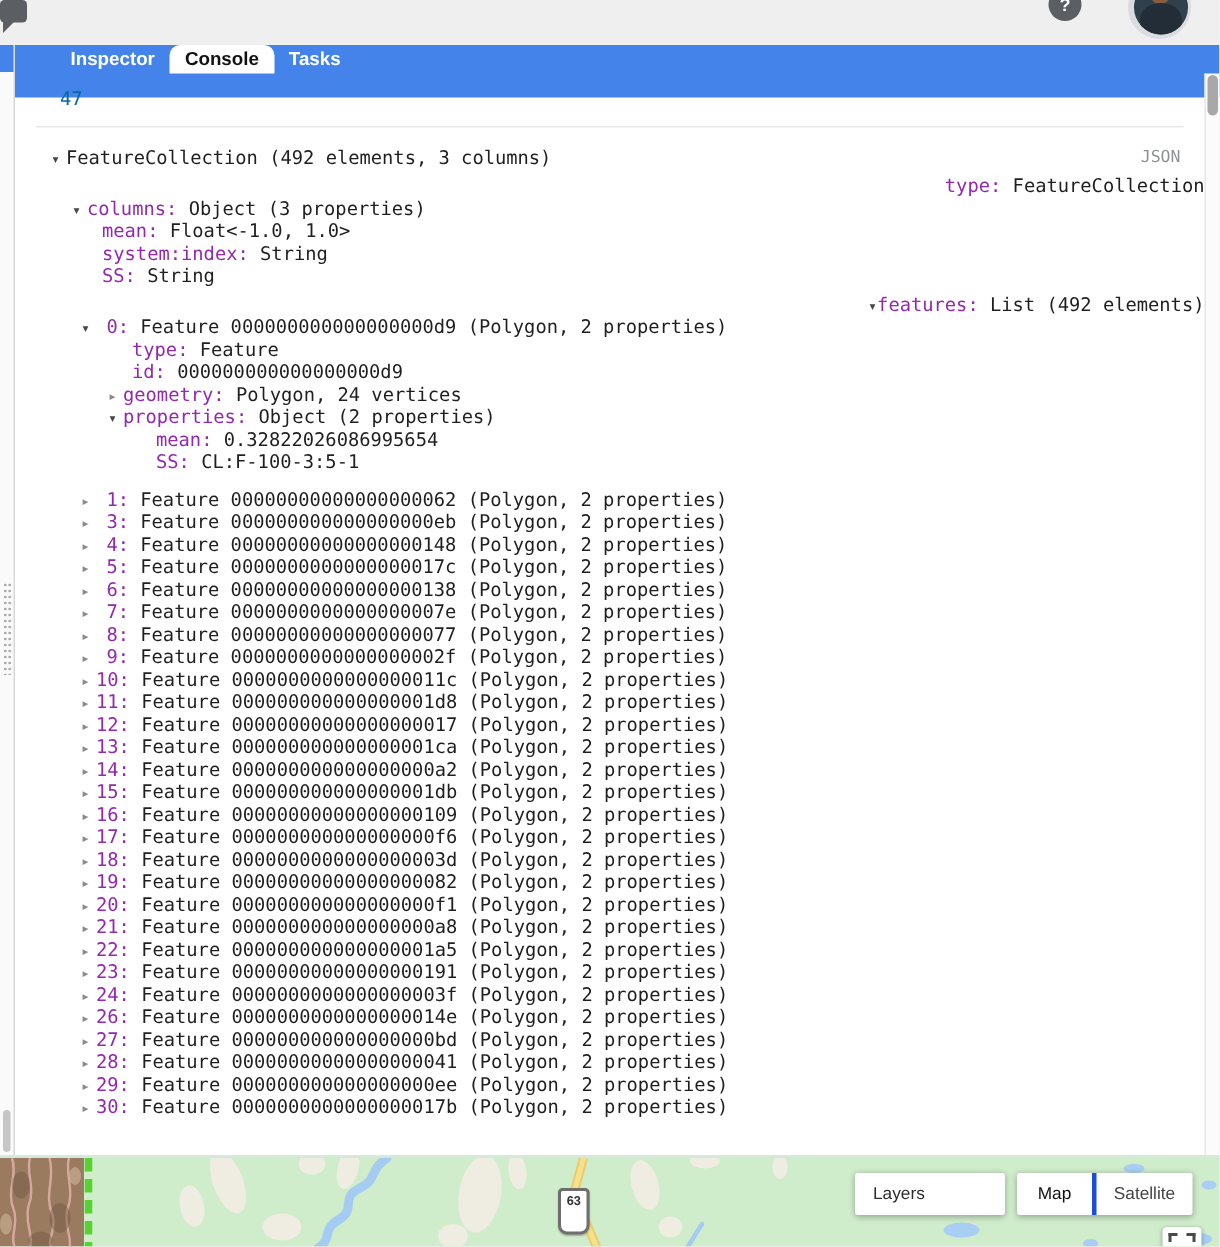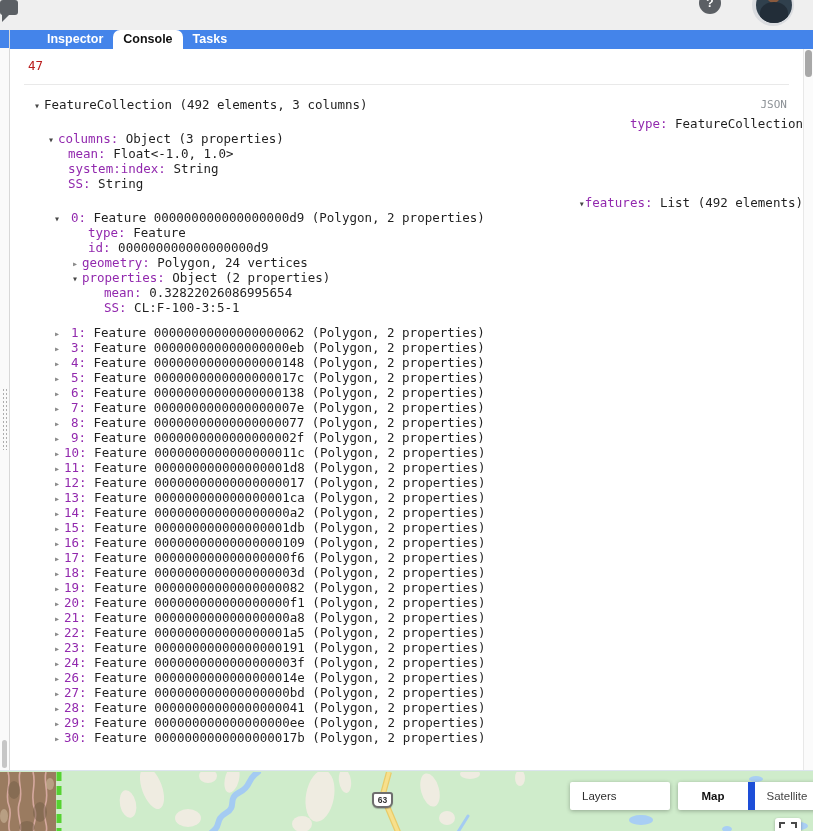--- a/index.html
+++ b/index.html
@@ -30,29 +30,29 @@
   .sliver-blue { width:9px; height:18px; background:#4484ea; }
   .sliver-grip { position:absolute; left:2px; top:358px; width:6px; height:62px;
     background-image:radial-gradient(#aeaeae 34%, transparent 36%);
     background-size:3px 4px; }
   .sliver-thumb { position:absolute; left:2px; bottom:2px; width:5px; height:28px;
     background:#c6c6c6; border-radius:3px; }
 
   
   .panel { position:absolute; left:10px; top:30px; right:0; bottom:61px;
     background:#fff; }
-  .tabbar { height:19px; background:#4484ea; padding-left:27px; display:flex; }
+  .tabbar { height:35px; background:#4484ea; padding-left:27px; display:flex; }
   .tab { height:19px; line-height:19px; padding:0 10px; font-size:12.5px;
     font-weight:bold; color:#fff; cursor:pointer; }
   .tab.active { background:#fff; color:#111; border-radius:7px 7px 0 0; }
 
   .console-scroll { position:absolute; left:0; right:10px; top:19px; bottom:0;
     overflow:hidden; }
-  .log-line { margin:9px 0 0 18px; font:12.5px "DejaVu Sans Mono", monospace;
-    color:#b91c1c; line-height:15px; }
+  .log-line { margin:9px 0 0 30px; font:12.5px "DejaVu Sans Mono", monospace;
+    color:#0369a1; line-height:15px; }
   .sep { border-top:1px solid #e9e9e9; margin:11px 14px 0 14px; }
   .collection { position:relative; margin-top:12px; }
   .json-label { position:absolute; right:16px; top:1px; font:11px "DejaVu Sans Mono",
     monospace; color:#8d9297; cursor:pointer; }
 
   .trow { line-height:15px; white-space:pre; font:12.5px "DejaVu Sans Mono", monospace;
     color:#1f1f1f; }
   .trow.hl { background:#f1f1f1; }
   .lvl-0 { padding-left:24px; } .lvl-1 { padding-left:38px; }
   .lvl-2 { padding-left:48px; } .lvl-3 { padding-left:44px; }
@@ -66,32 +66,32 @@
 
   .vscrollbar { position:absolute; right:0; top:19px; bottom:0; width:10px;
     background:#fbfbfb; border-left:1px solid #e8e8e8; }
   .vthumb { position:absolute; right:1px; top:1px; width:7px; height:27px;
     background:#a8a8a8; border-radius:4px; }
 
   
   .map { position:absolute; left:0; right:0; bottom:0; height:61px;
     border-top:1px solid #dce4ee; overflow:hidden; background:#cfeccb; }
   .map svg { position:absolute; left:0; top:1px; }
-  .shield { position:absolute; left:372px; top:21px; width:21px; height:16px;
+  .shield { position:absolute; left:372px; top:21px; width:21px; height:31px;
     background:#fff; border:2px solid #6e6e6e; border-radius:3px 3px 6px 6px;
     font-size:8.5px; font-weight:bold; color:#333; text-align:center; line-height:12px;
     box-shadow:0 1px 1px rgba(0,0,0,.25); }
   .layers-panel { position:absolute; left:570px; top:11px; width:100px; height:28px;
     background:#fff; border-radius:2px; box-shadow:0 1px 4px rgba(0,0,0,.3);
     font-size:11.5px; color:#2d2d2d; line-height:28px; padding-left:12px; cursor:pointer; }
   .maptype { position:absolute; left:678px; top:11px; height:28px; display:flex;
     background:#fff; border-radius:2px; box-shadow:0 1px 4px rgba(0,0,0,.3); }
   .maptype .mt-btn { height:28px; line-height:28px; text-align:center;
     font-size:11.5px; cursor:pointer; }
-  .mt-map { width:77px; font-weight:bold; color:#111; border-right:7px solid #1d4ed8; }
+  .mt-map { width:53px; font-weight:normal; color:#111; border-right:3px solid #1d4ed8; }
   .mt-sat { width:64px; color:#444; }
   .fullscreen-btn { position:absolute; left:775px; top:47px; width:26px; height:20px;
     background:#fff; border-radius:3px; box-shadow:0 1px 3px rgba(0,0,0,.3); }
   .fs-corner { position:absolute; width:6px; height:6px; border-top:2px solid #4a4a4a; top:4px; }
   .fs-tl { left:4px; border-left:2px solid #4a4a4a; }
   .fs-tr { right:4px; border-right:2px solid #4a4a4a; }
 </style>
 </head>
 <body>
 

